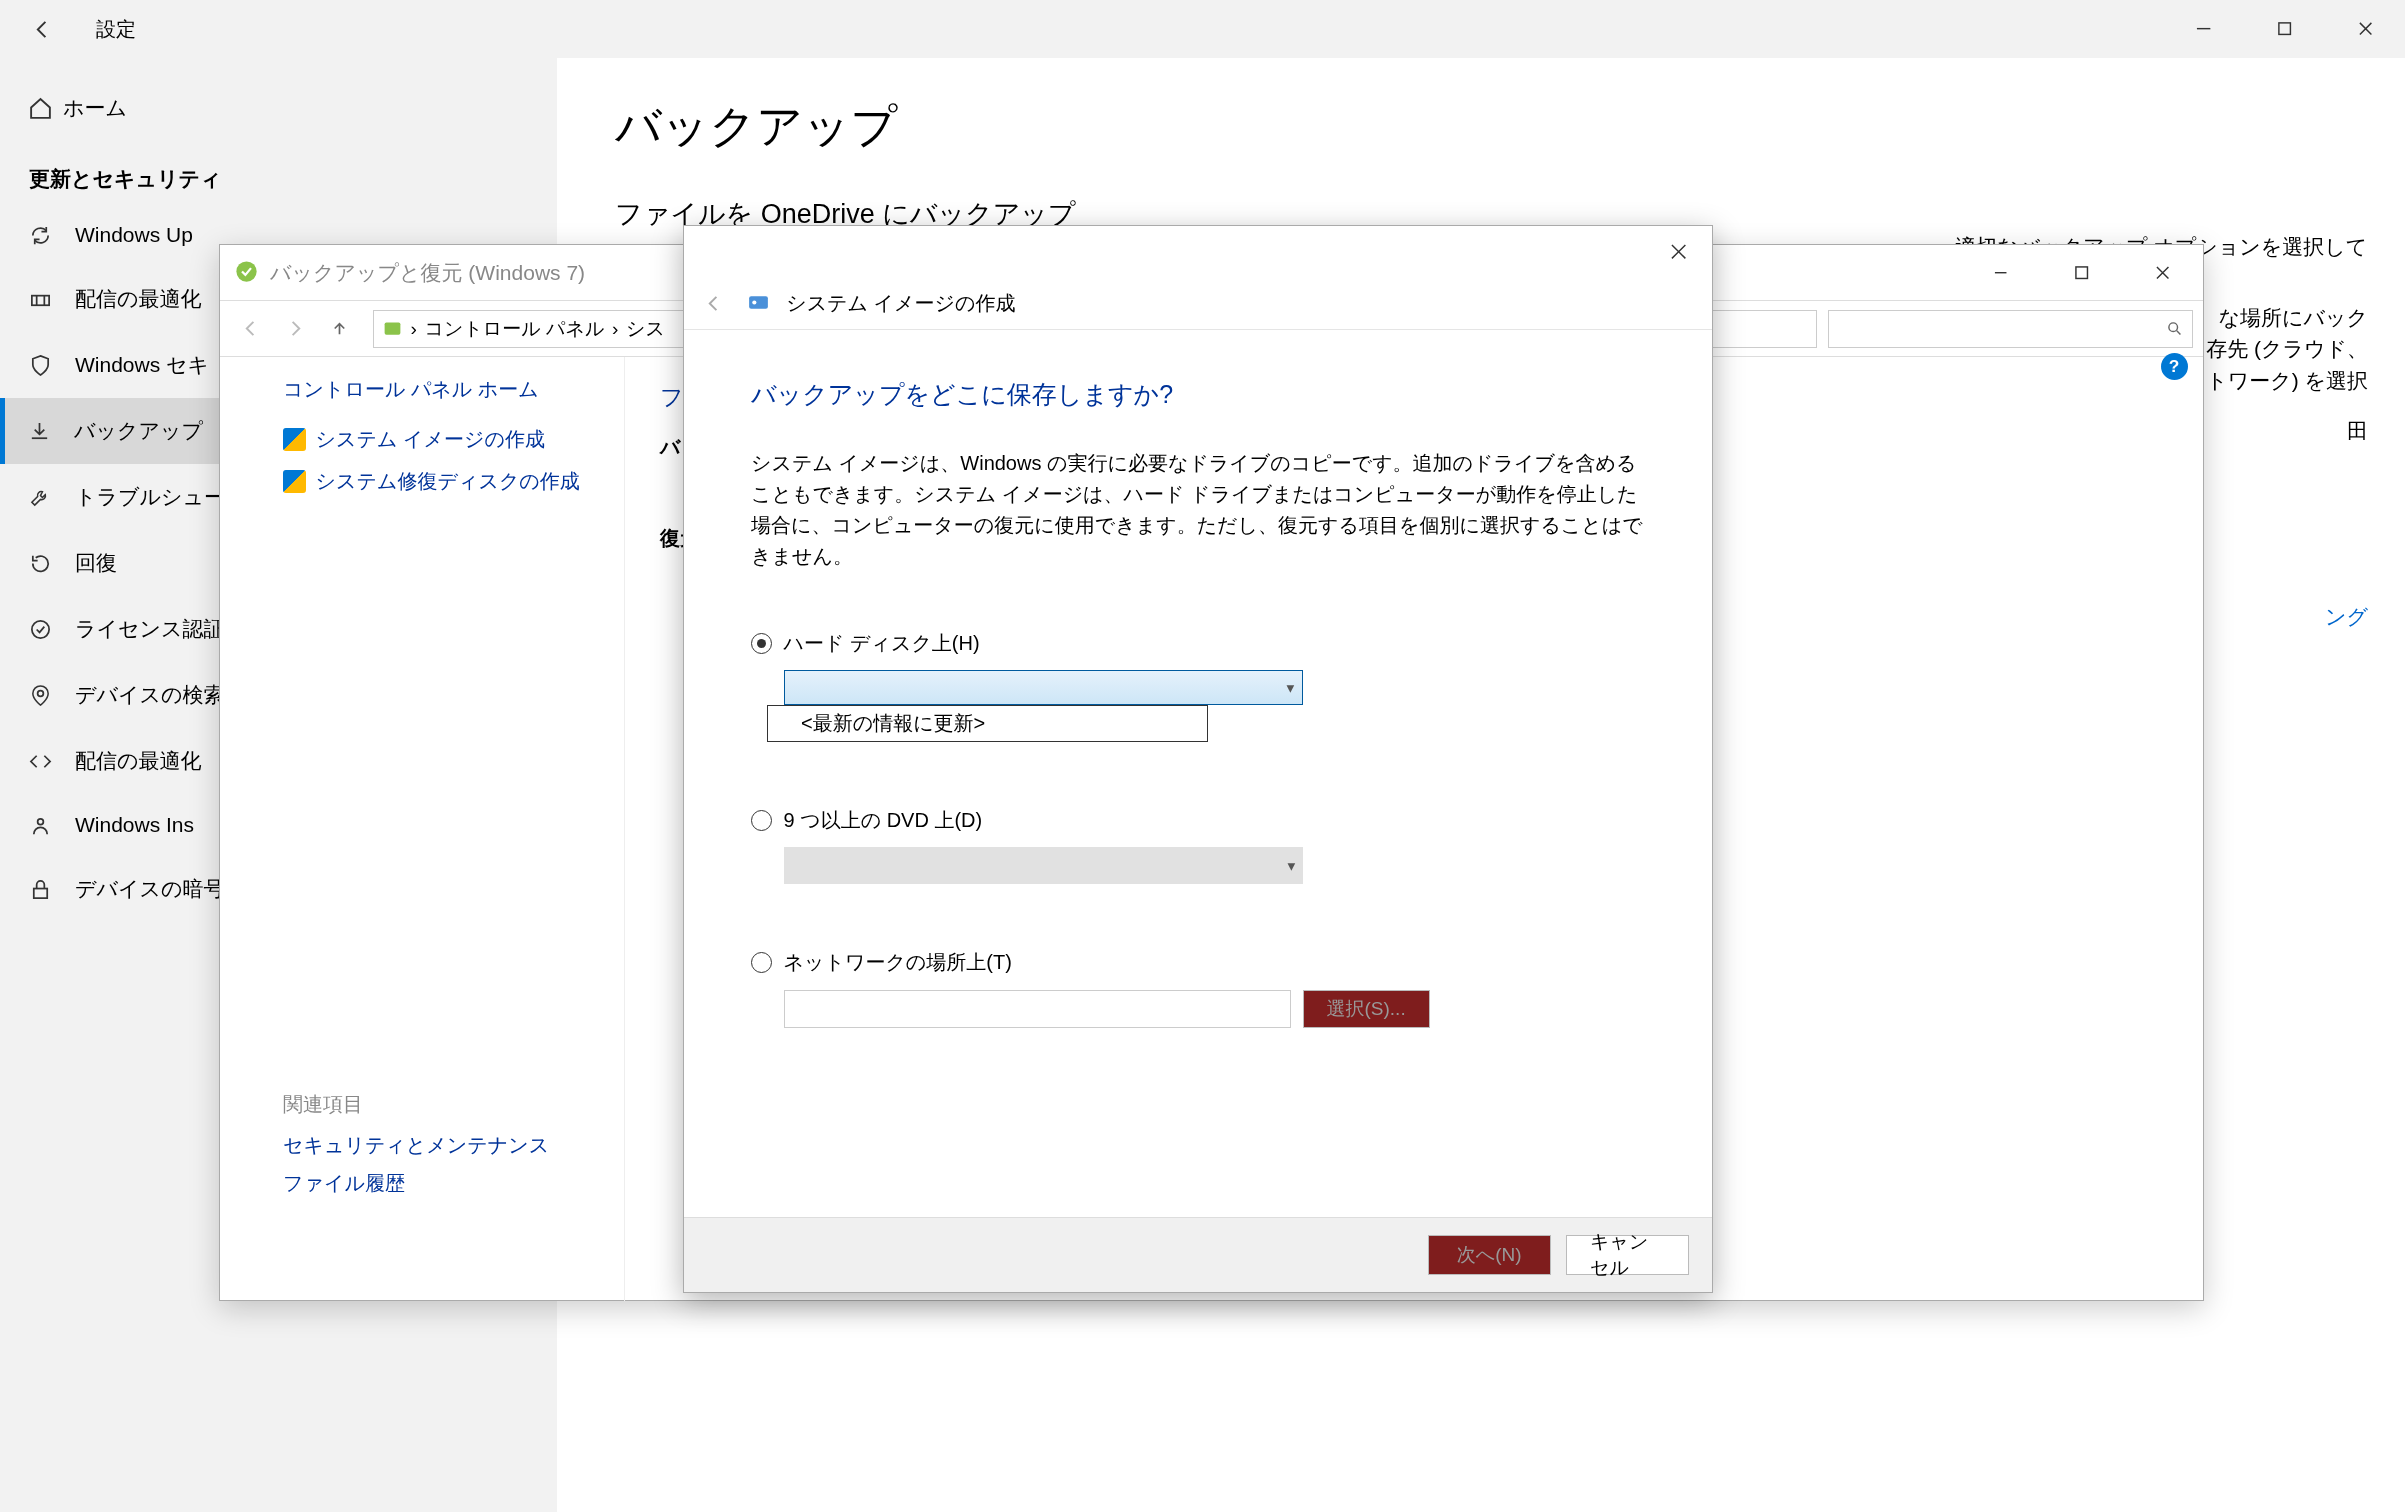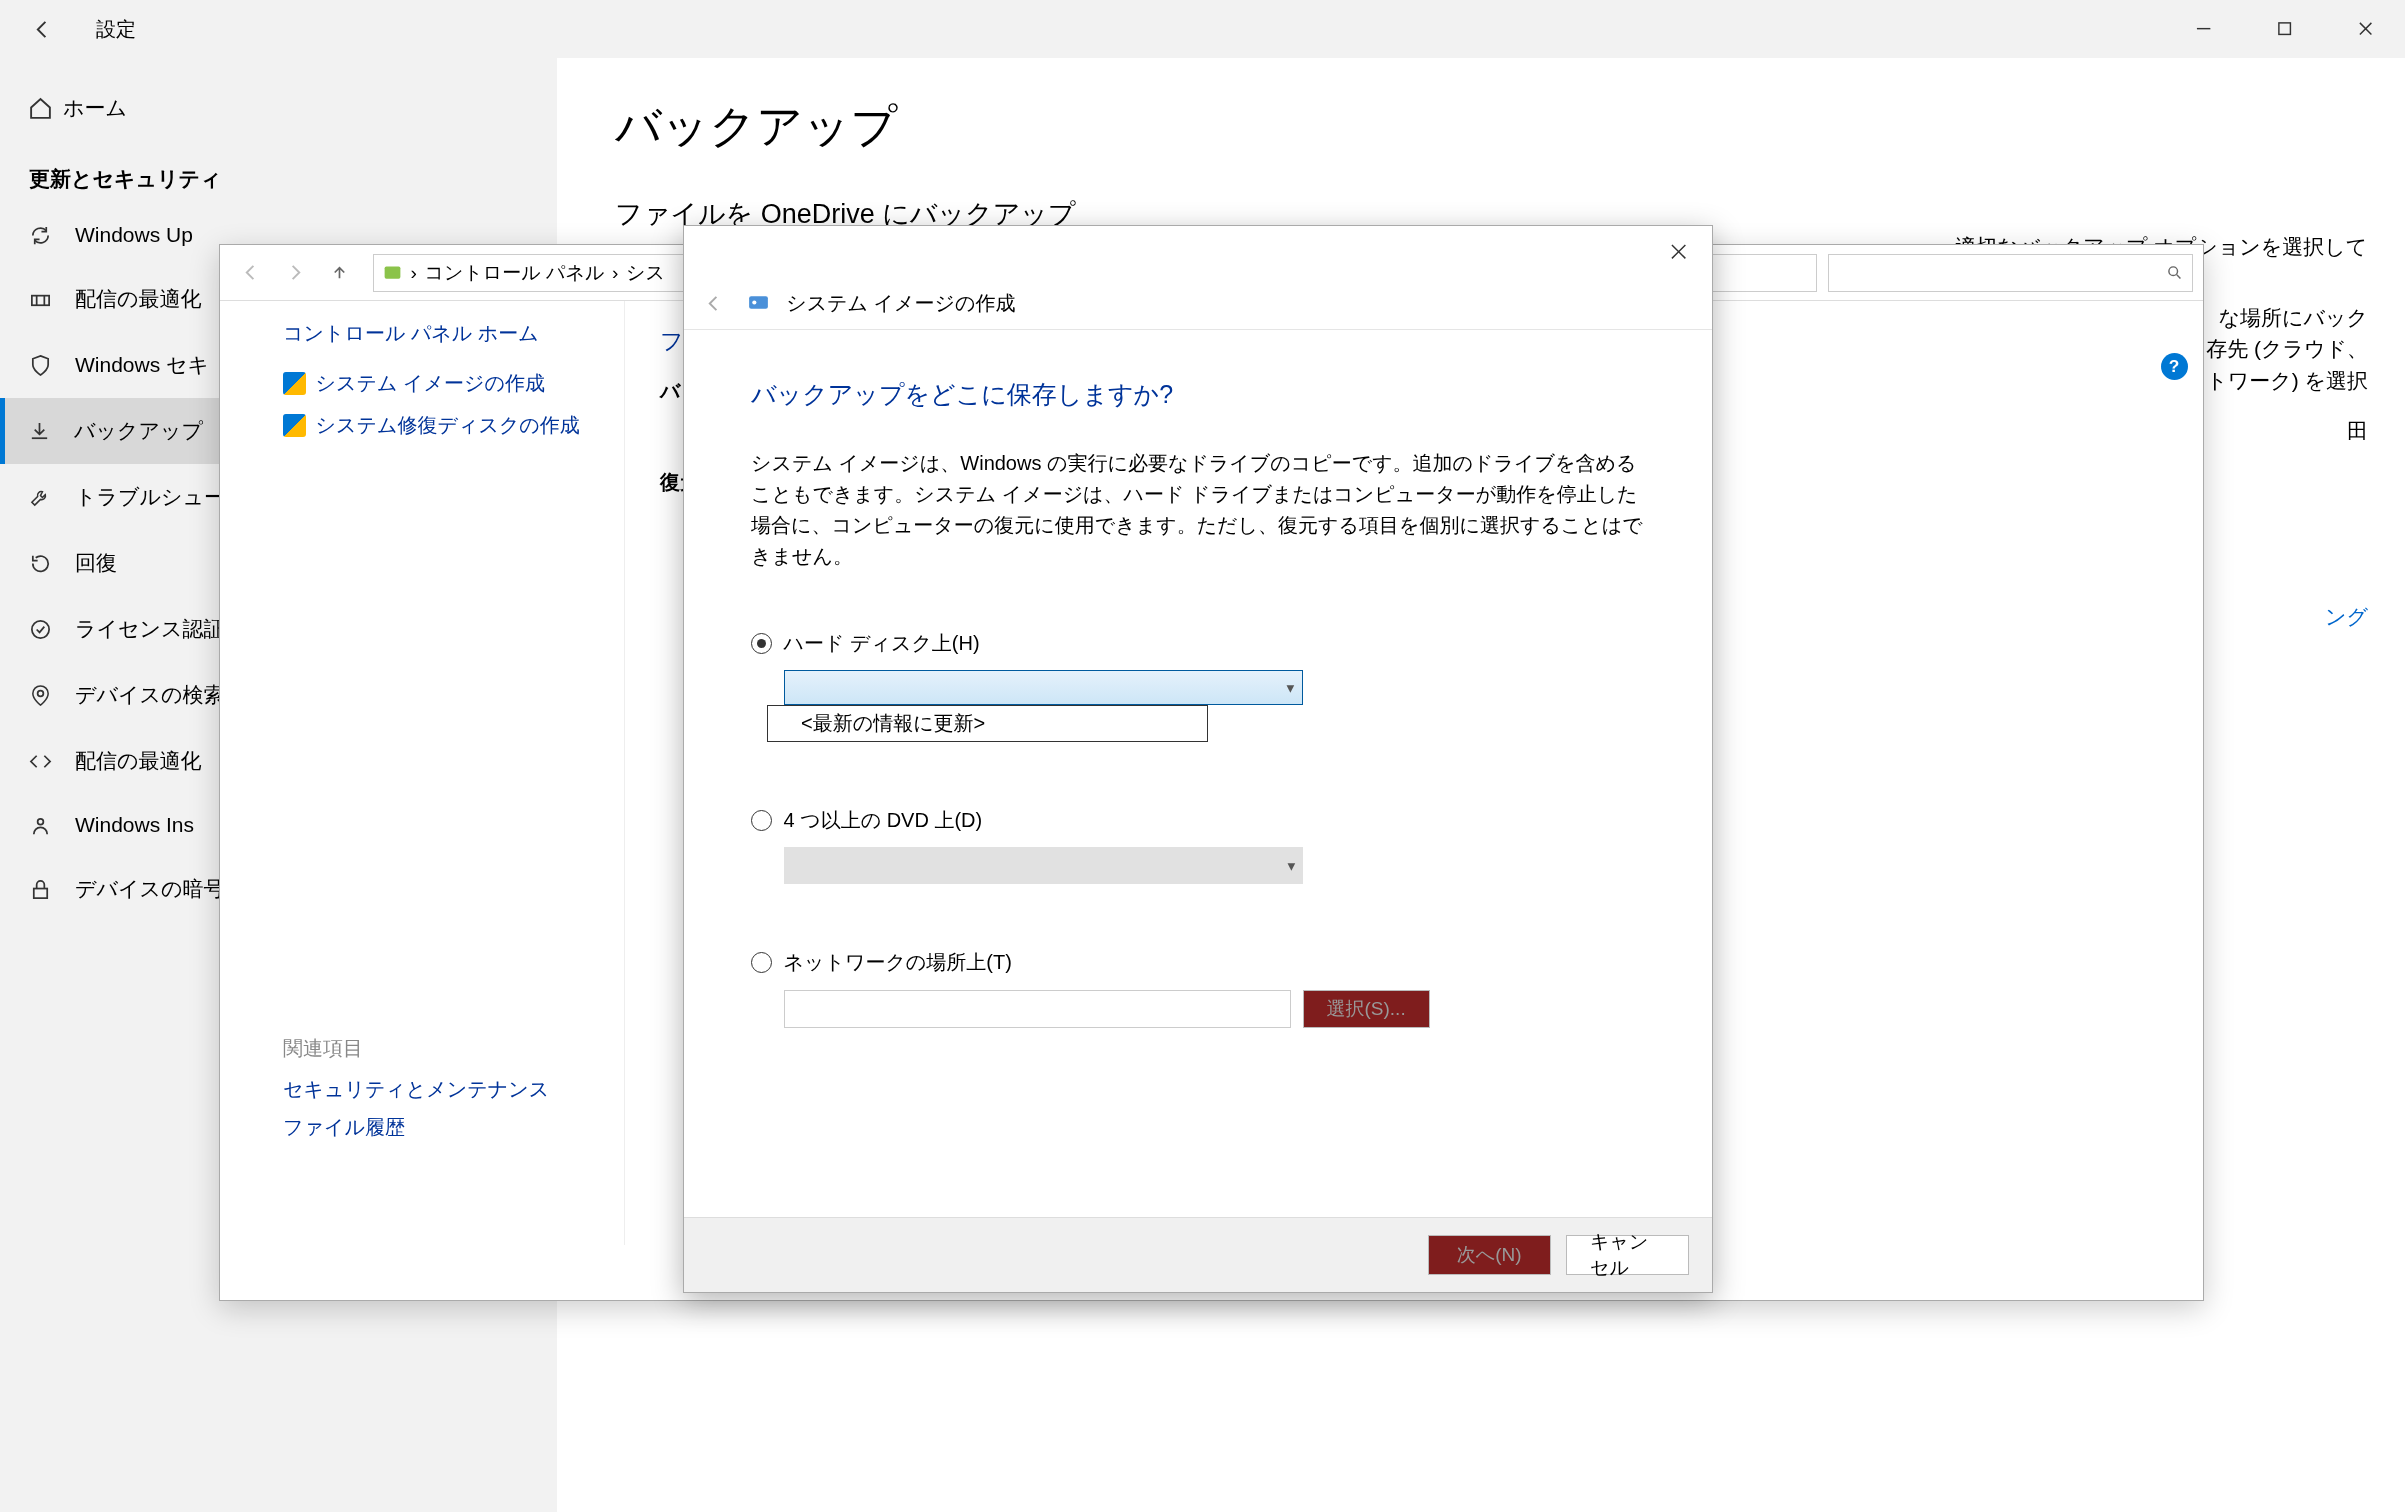--- a/index.html
+++ b/index.html
@@ -229,20 +229,46 @@
         <div style="text-align:right">存先 (クラウド、</div>
         <div style="text-align:right">トワーク) を選択</div>
         <div style="text-align:right;margin-top:19px">田</div>
         <div style="color:#0066cc;text-align:right;margin-top:154px">ング</div>
       </div>
     </div>
   </div>
 </div>
 
 <div class="cp-window">
+  <div class="cp-title-bar">
+    <span class="icon-sm">
+        <svg width="27" height="27" viewBox="0 0 24 24">
+          <circle cx="12" cy="12" r="9" fill="#8bc34a"></circle>
+          <path d="M8 12l3 3 5-6" stroke="#fff" stroke-width="2" fill="none"></path>
+        </svg>
+      </span>
+    <span style="color:#888">バックアップと復元 (Windows 7)</span>
+    <div class="cp-win-controls">
+      <div class="wc">
+          <svg width="15.4" height="15.4" viewBox="0 0 16 16">
+            <line x1="2" y1="8" x2="14" y2="8" stroke="#333" stroke-width="1.5"></line>
+          </svg>
+        </div>
+      <div class="wc">
+          <svg width="15.4" height="15.4" viewBox="0 0 16 16">
+            <rect x="2" y="2" width="12" height="12" stroke="#333" stroke-width="1.5" fill="none"></rect>
+          </svg>
+        </div>
+      <div class="wc">
+          <svg width="15.4" height="15.4" viewBox="0 0 16 16">
+            <path d="M2 2L14 14M14 2L2 14" stroke="#333" stroke-width="1.5"></path>
+          </svg>
+        </div>
+    </div>
+  </div>
   <div class="cp-nav-bar">
     <div class="nav-btn">
         <svg width="19" height="19" viewBox="0 0 20 20">
           <path d="M12 3L5 10l7 7" stroke="#bbb" stroke-width="2" fill="none"></path>
         </svg>
       </div>
     <div class="nav-btn">
         <svg width="19" height="19" viewBox="0 0 20 20">
           <path d="M7 3l7 7-7 7" stroke="#bbb" stroke-width="2" fill="none"></path>
         </svg>
@@ -340,21 +366,21 @@
           <span class="combo-arrow">▾</span>
         </div>
       <div class="dropdown">
         <div class="dropdown-item">&lt;最新の情報に更新&gt;</div>
       </div>
     </div>
 
     <div class="opt-block">
       <div class="opt-row">
         <span class="radio"></span>
-        <span>4 つ以上の DVD 上(D)</span>
+        <span>9 つ以上の DVD 上(D)</span>
       </div>
       <div class="combo-disabled">
           <span class="combo-arrow">▾</span>
         </div>
     </div>
 
     <div class="opt-block">
       <div class="opt-row">
         <span class="radio"></span>
         <span>ネットワークの場所上(T)</span>

